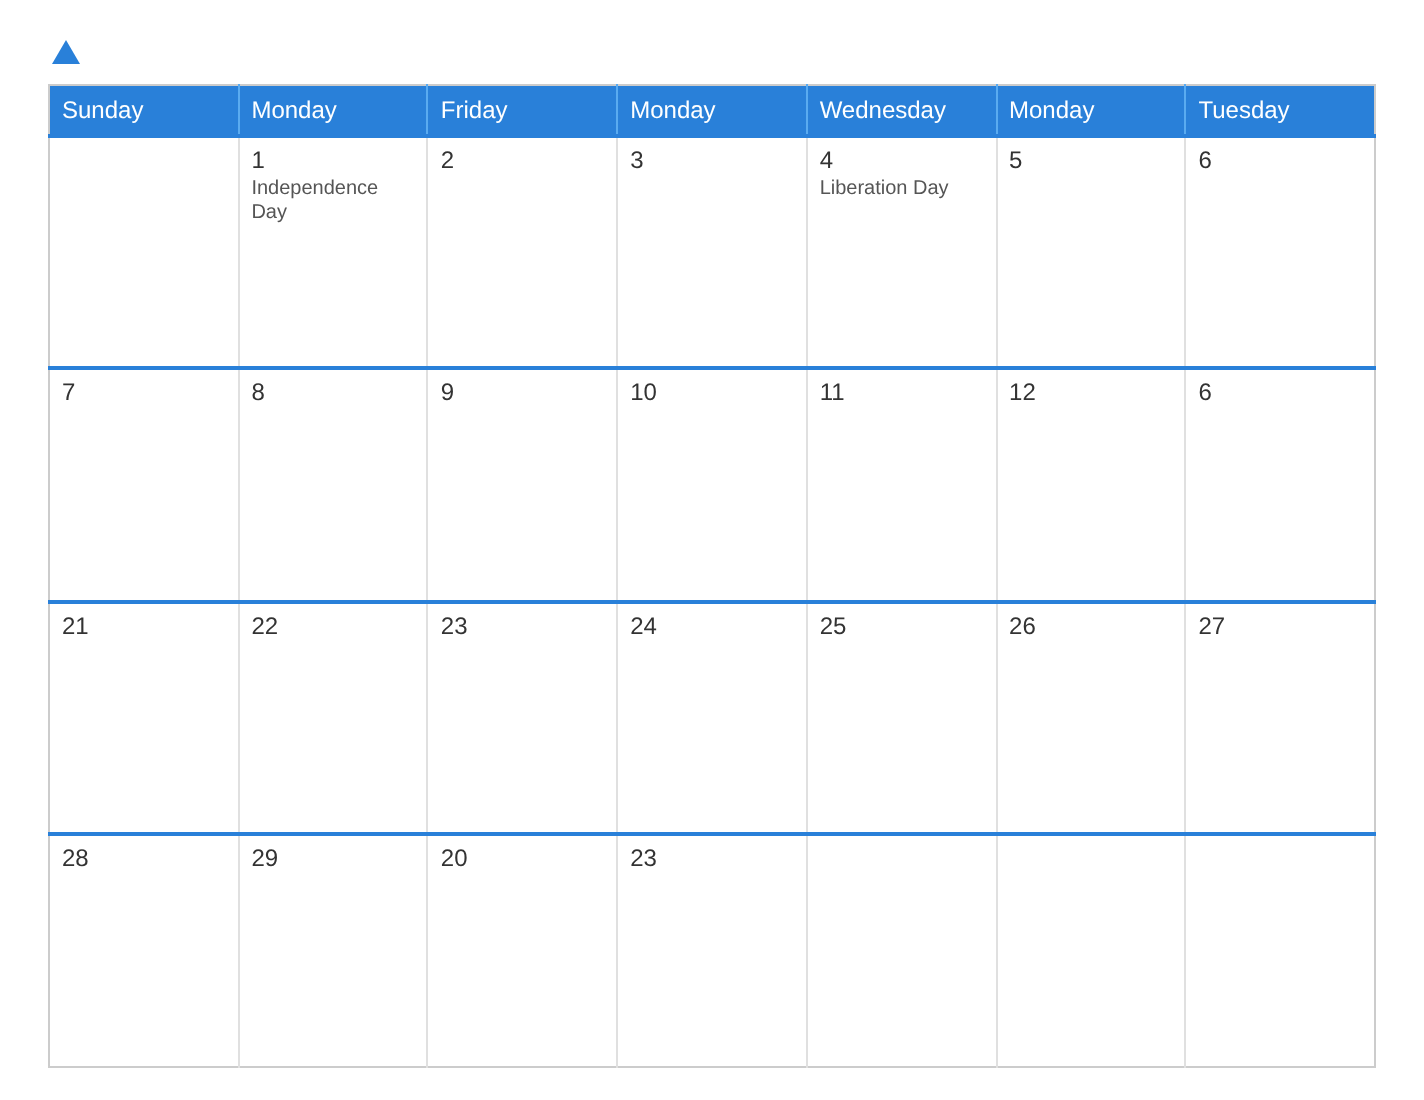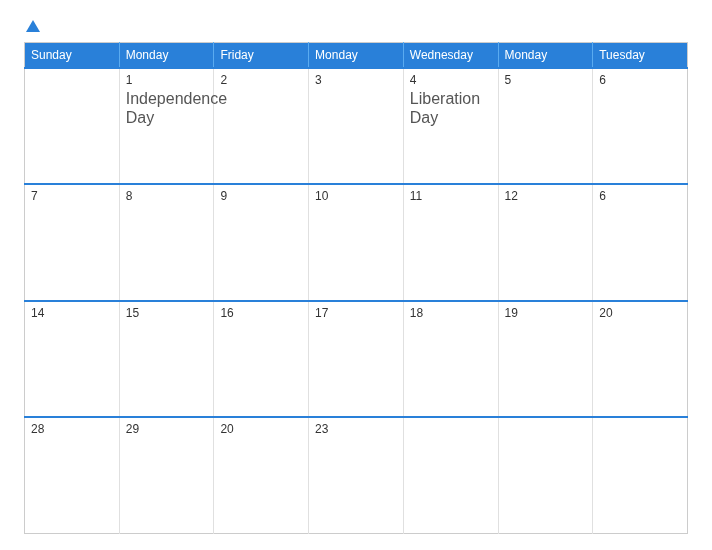--- a/index.html
+++ b/index.html
@@ -103,21 +103,21 @@
       border-right: none;
     }
     .day-num {
       display: block;
       font-size: 12px;
       color: #333;
       margin-bottom: 2px;
     }
     .holiday {
       display: block;
-      font-size: 16px;
+      font-size: 10px;
       color: #555;
       line-height: 1.2;
     }
     .empty-cell {
       background: #f9f9f9;
     }
     .logo-row {
       display: flex;
       flex-direction: row;
       align-items: center;
@@ -202,39 +202,39 @@
           </td>
           <td>
             <span class="day-num">12</span>
           </td>
           <td>
             <span class="day-num">6</span>
           </td>
         </tr>
         <tr>
           <td>
-            <span class="day-num">14</span>
-          </td>
-          <td>
-            <span class="day-num">15</span>
-          </td>
-          <td>
-            <span class="day-num">16</span>
-          </td>
-          <td>
-            <span class="day-num">17</span>
-          </td>
-          <td>
-            <span class="day-num">18</span>
-          </td>
-          <td>
-            <span class="day-num">19</span>
-          </td>
-          <td>
-            <span class="day-num">20</span>
+            <span class="day-num">21</span>
+          </td>
+          <td>
+            <span class="day-num">22</span>
+          </td>
+          <td>
+            <span class="day-num">23</span>
+          </td>
+          <td>
+            <span class="day-num">24</span>
+          </td>
+          <td>
+            <span class="day-num">25</span>
+          </td>
+          <td>
+            <span class="day-num">26</span>
+          </td>
+          <td>
+            <span class="day-num">27</span>
           </td>
         </tr>
         <tr>
           <td>
             <span class="day-num">28</span>
           </td>
           <td>
             <span class="day-num">29</span>
           </td>
           <td>

